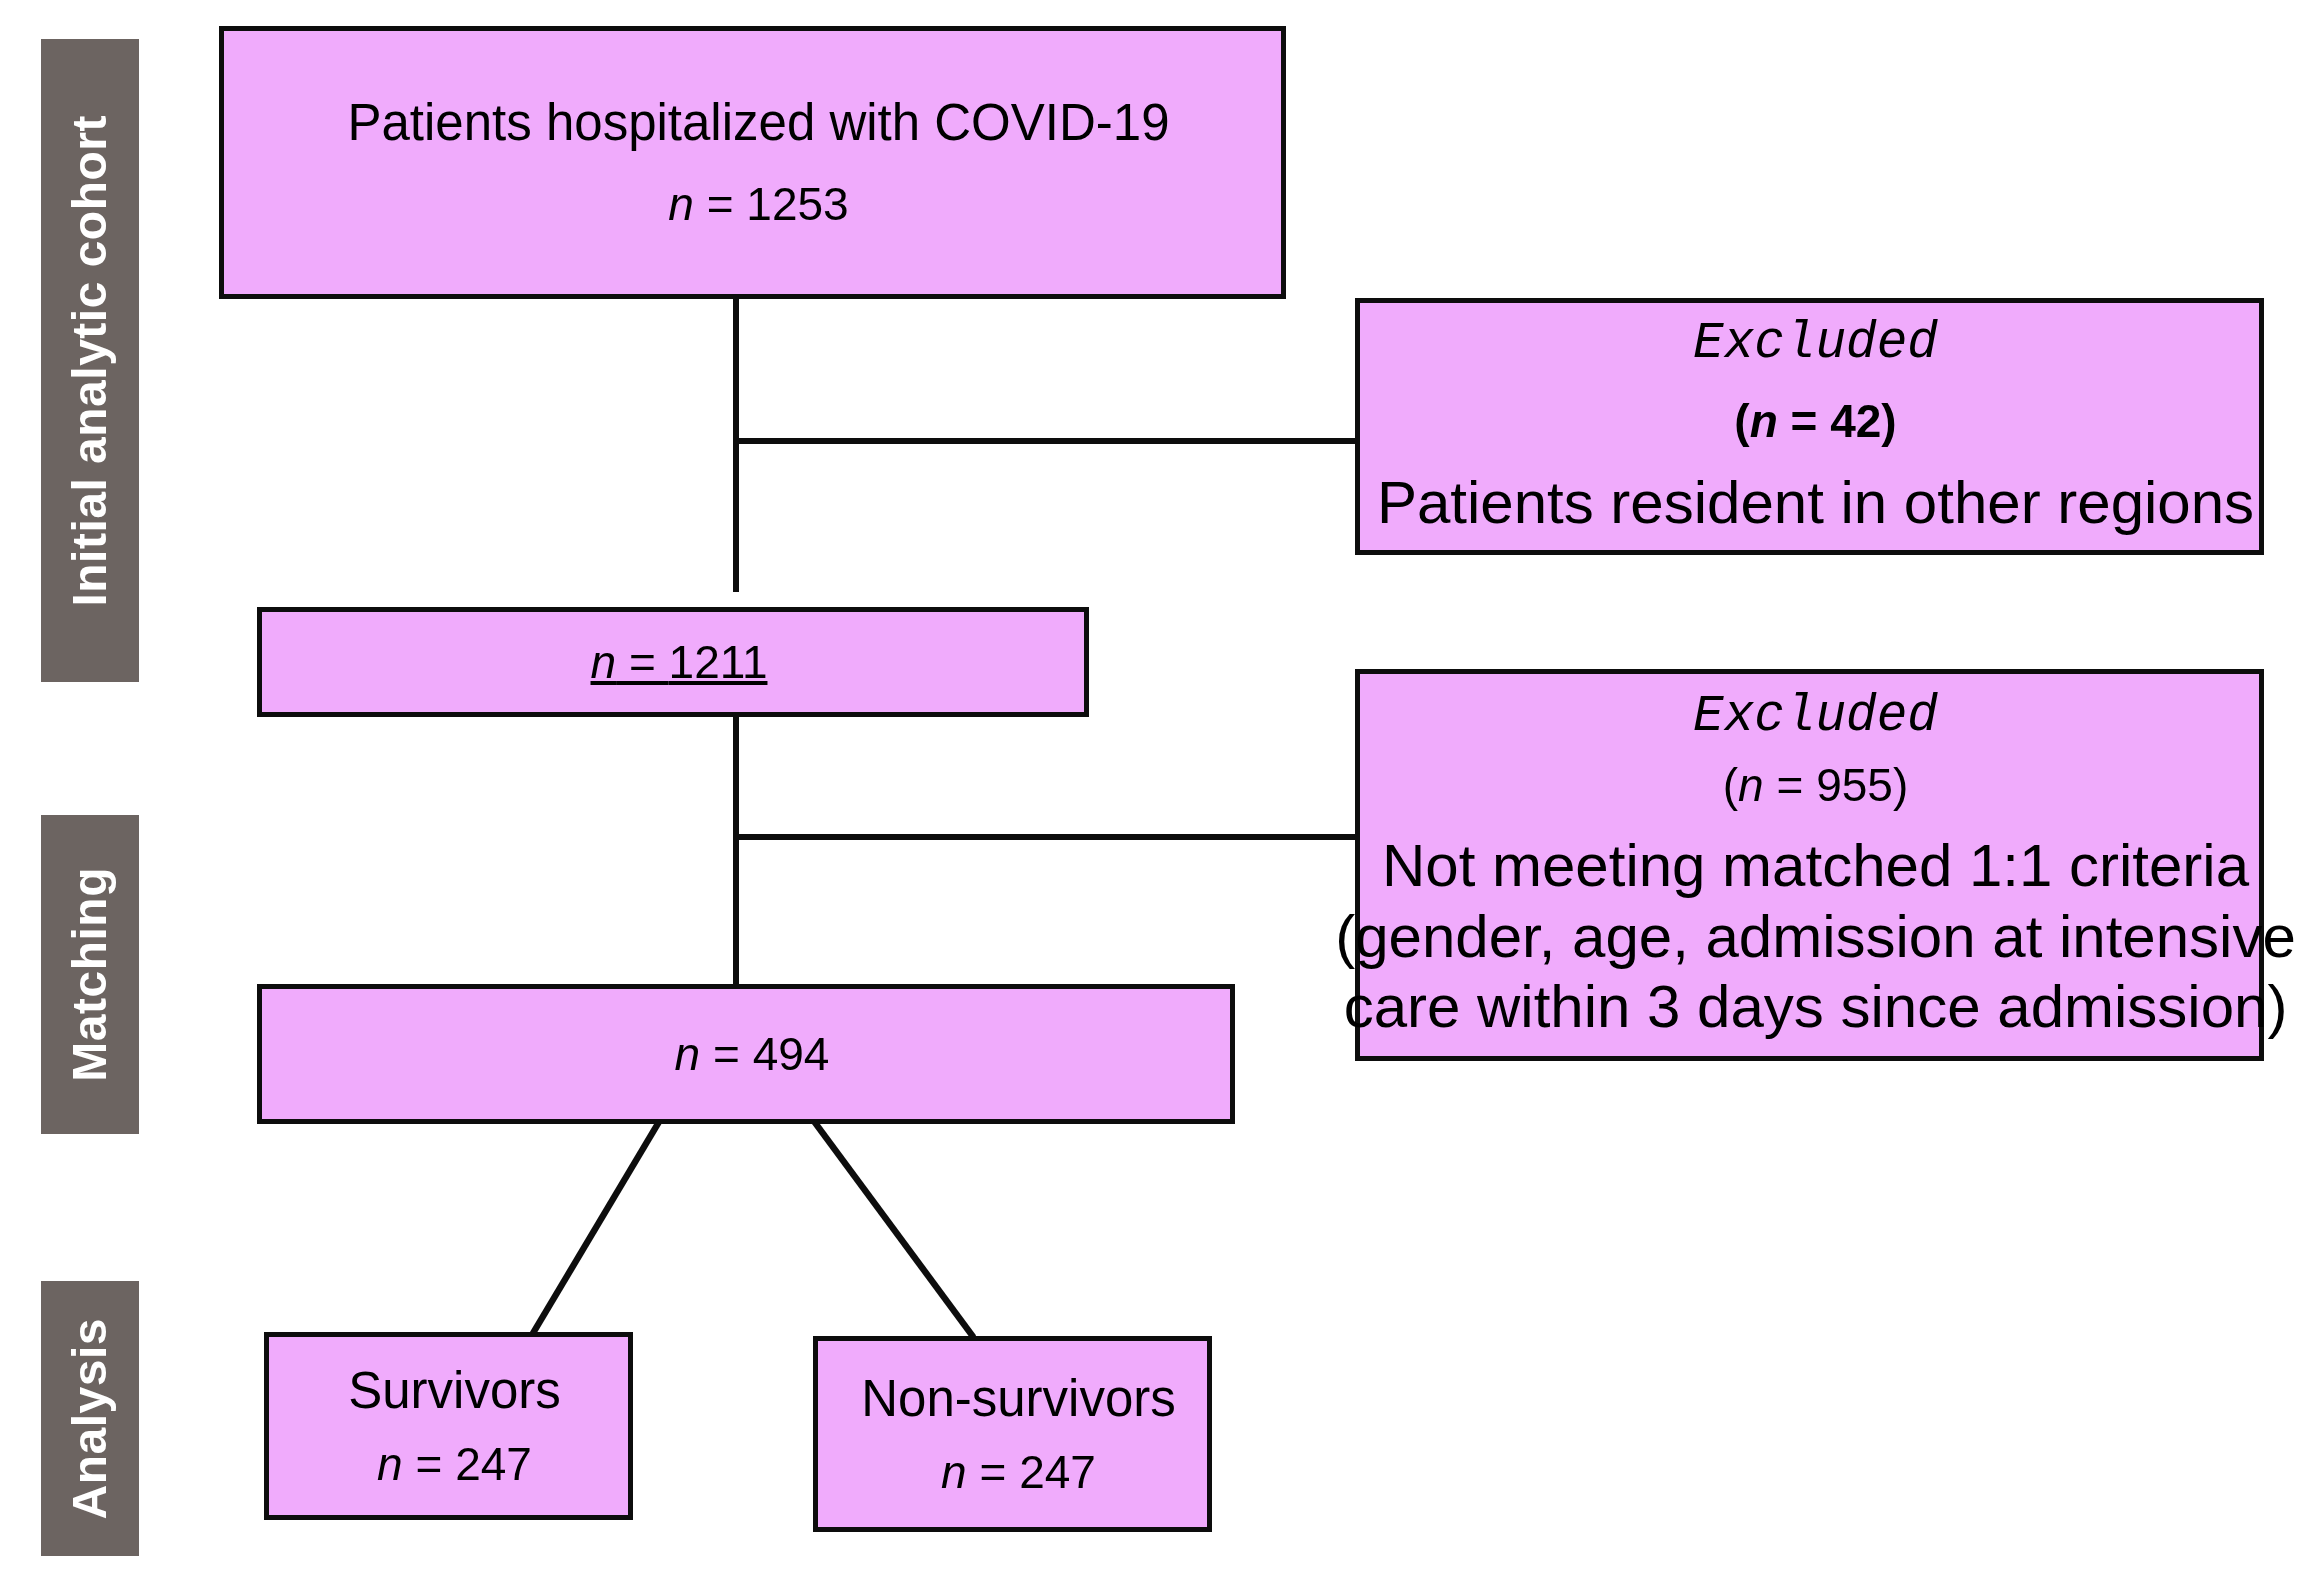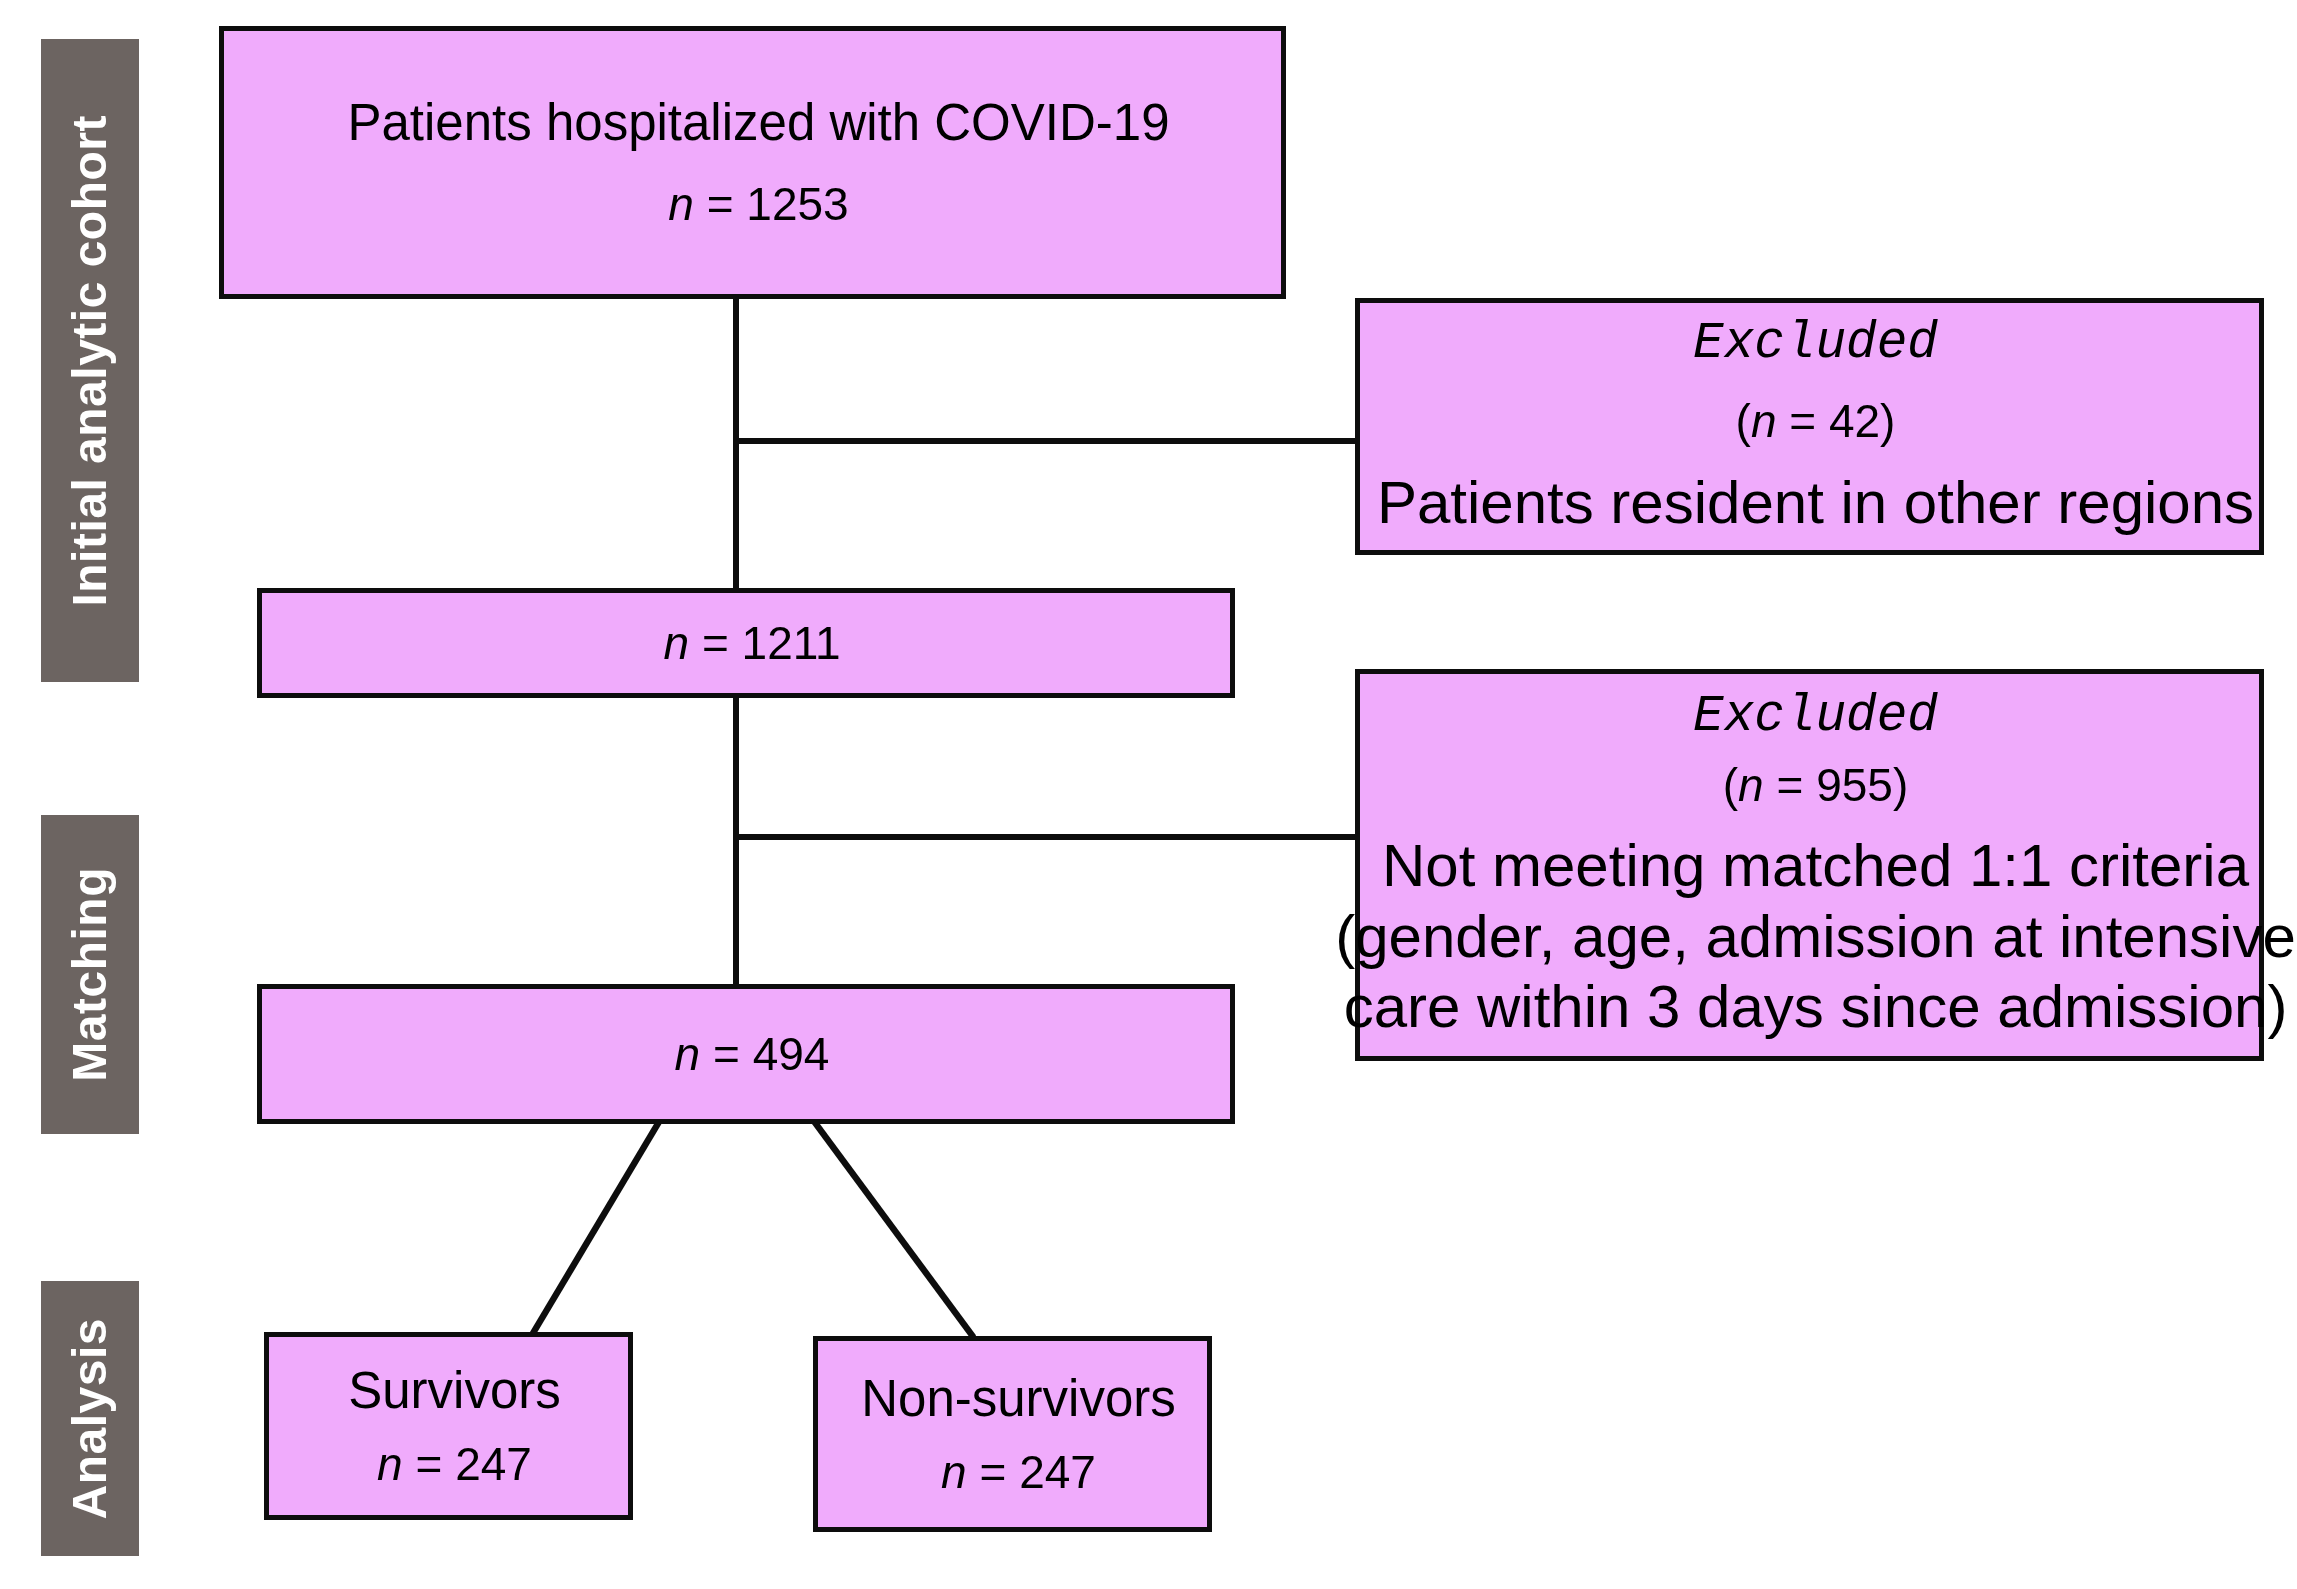--- a/index.html
+++ b/index.html
@@ -112,31 +112,31 @@
   <svg class="diag" style="left:0px; top:0px; width:2298px; height:1590px;" viewBox="0 0 2502 1731" width="2298" height="1590">
     <line x1="735" y1="1192" x2="580" y2="1452"></line>
     <line x1="865" y1="1192" x2="1060" y2="1456"></line>
   </svg>
 
   <div class="node" style="left:219px; top:26px; width:1067px; height:273px;">
     <span class="line t-main">Patients hospitalized with COVID-19</span>
     <span class="line t-count" style="margin-top:24px;"><i class="n-italic">n</i><span> = </span><span>1253</span></span>
   </div>
 
-  <div class="node" style="left:257px; top:588px; width:978px; height:110px;">
+  <div class="node" style="left:257px; top:607px; width:832px; height:110px;text-decoration:underline;">
     <span class="line t-count"><i class="n-italic">n</i><span> = </span><span>1211</span></span>
   </div>
 
   <div class="node" style="left:257px; top:984px; width:978px; height:140px;">
     <span class="line t-count"><i class="n-italic">n</i><span> = </span><span>494</span></span>
   </div>
 
   <div class="node" style="left:1355px; top:298px; width:909px; height:257px;">
     <span class="line t-excl">Excluded</span>
-    <span class="line t-count" style="margin-top:19px;"><span>(</span><i class="n-italic">n</i><span> = </span><span>42</span><span>)</span></span>
+    <span class="line t-count" style="margin-top:19px;font-weight:bold;"><span>(</span><i class="n-italic">n</i><span> = </span><span>42</span><span>)</span></span>
     <span class="line t-body" style="margin-top:20px;">Patients resident in other regions</span>
   </div>
 
   <div class="node" style="left:1355px; top:669px; width:909px; height:392px;">
     <span class="line t-excl">Excluded</span>
     <span class="line t-count" style="margin-top:11px;"><span>(</span><i class="n-italic">n</i><span> = </span><span>955</span><span>)</span></span>
     <span class="line t-body" style="margin-top:18.4px;">Not meeting matched 1:1 criteria</span>
     <span class="line t-body">(gender, age, admission at intensive</span>
     <span class="line t-body">care within 3 days since admission)</span>
   </div>

